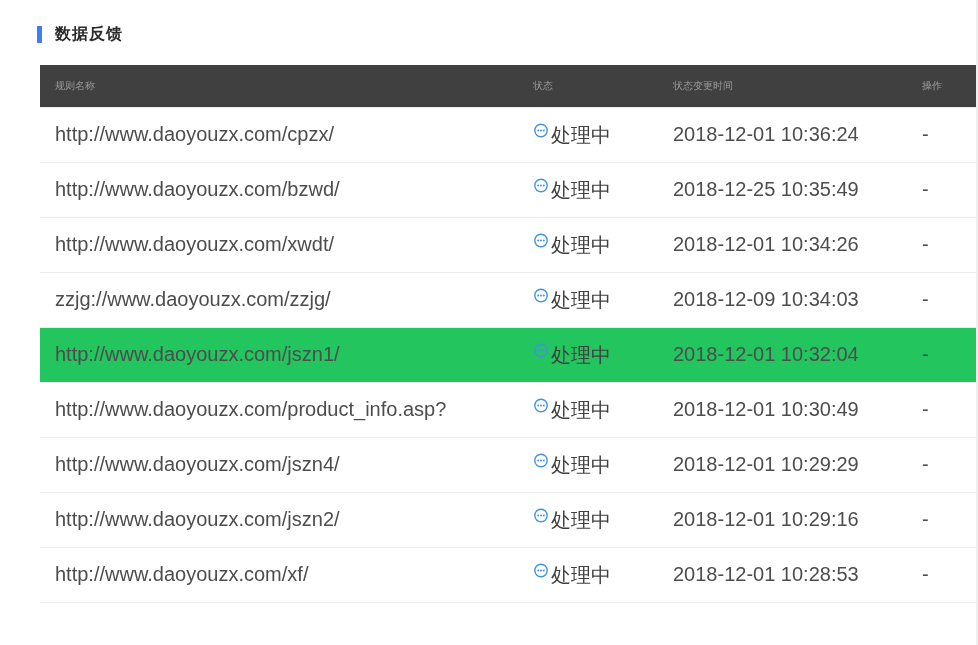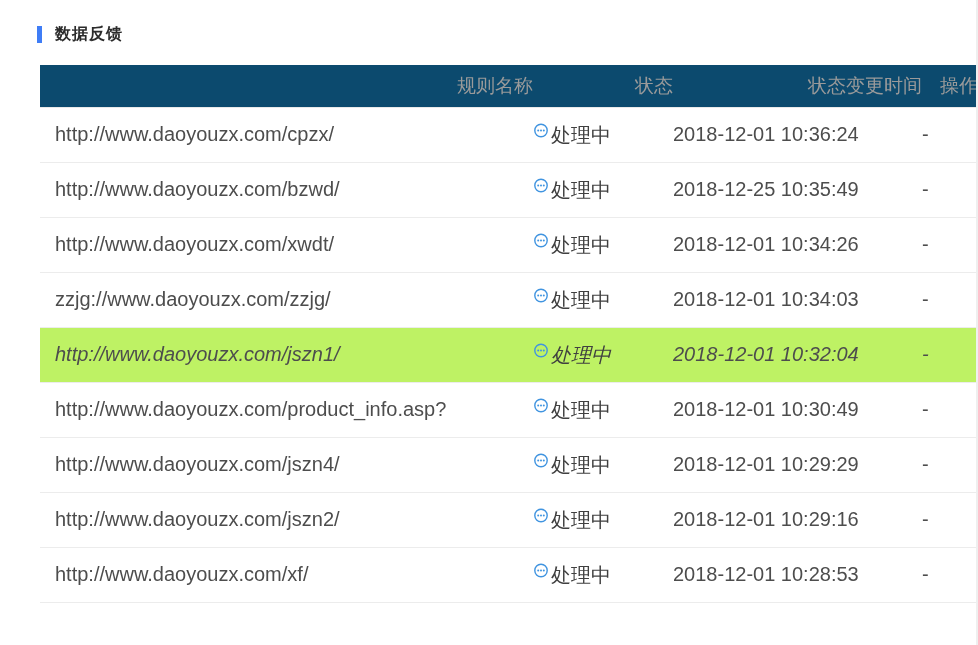--- a/index.html
+++ b/index.html
@@ -37,42 +37,42 @@
   table {
     width: 938px;
     border-collapse: collapse;
     table-layout: fixed;
   }
   col.c1 { width: 493px; }
   col.c2 { width: 140px; }
   col.c3 { width: 249px; }
   col.c4 { width: 56px; }
   thead th {
-    background: #0c4a6e;
+    background: #404040;
     height: 42px;
-    font-size: 19px;
+    font-size: 10px;
     font-weight: normal;
     color: #9a9a9a;
-    text-align: right;
+    text-align: left;
     padding: 0;
     border-bottom: 1px solid #e9e9e9;
   }
   thead th.first { padding-left: 15px; }
   tbody td {
     height: 55px;
     font-size: 20px;
     color: #4d4d4d;
     padding: 0;
     border-bottom: 1px solid #ececec;
     vertical-align: middle;
     white-space: nowrap;
     overflow: hidden;
   }
   tbody td.first { padding-left: 15px; }
-  tbody tr.highlight td { background: #bef264; font-style: italic; }
+  tbody tr.highlight td { background: #22c55e; }
   .status-wrap { display: inline-flex; align-items: flex-start; }
   .sicon {
     display: inline-flex;
     width: 16px; height: 16px;
     margin-right: 2px;
   }
   .stext { color: #404040; }
   .op-dash { color: #4d4d4d; }
 </style>
 </head>
@@ -164,21 +164,21 @@
           <svg width="16" height="16" viewBox="0 0 16 16">
             <circle cx="8" cy="8.5" r="6.2" fill="none" stroke="#4094e0" stroke-width="1.4"></circle>
             <circle cx="5.2" cy="8.5" r="1" fill="#4094e0"></circle>
             <circle cx="8" cy="8.5" r="1" fill="#4094e0"></circle>
             <circle cx="10.8" cy="8.5" r="1" fill="#4094e0"></circle>
           </svg>
         </span>
         <span class="stext">处理中</span>
       </span>
     </td>
-    <td>2018-12-01 10:34:03</td>
+    <td>2018-12-09 10:34:03</td>
     <td><span class="op-dash">-</span></td>
   </tr>
           <tr class="highlight">
     <td class="first">http://www.daoyouzx.com/jszn1/</td>
     <td>
       <span class="status-wrap">
         <span class="sicon">
           <svg width="16" height="16" viewBox="0 0 16 16">
             <circle cx="8" cy="8.5" r="6.2" fill="none" stroke="#4094e0" stroke-width="1.4"></circle>
             <circle cx="5.2" cy="8.5" r="1" fill="#4094e0"></circle>

